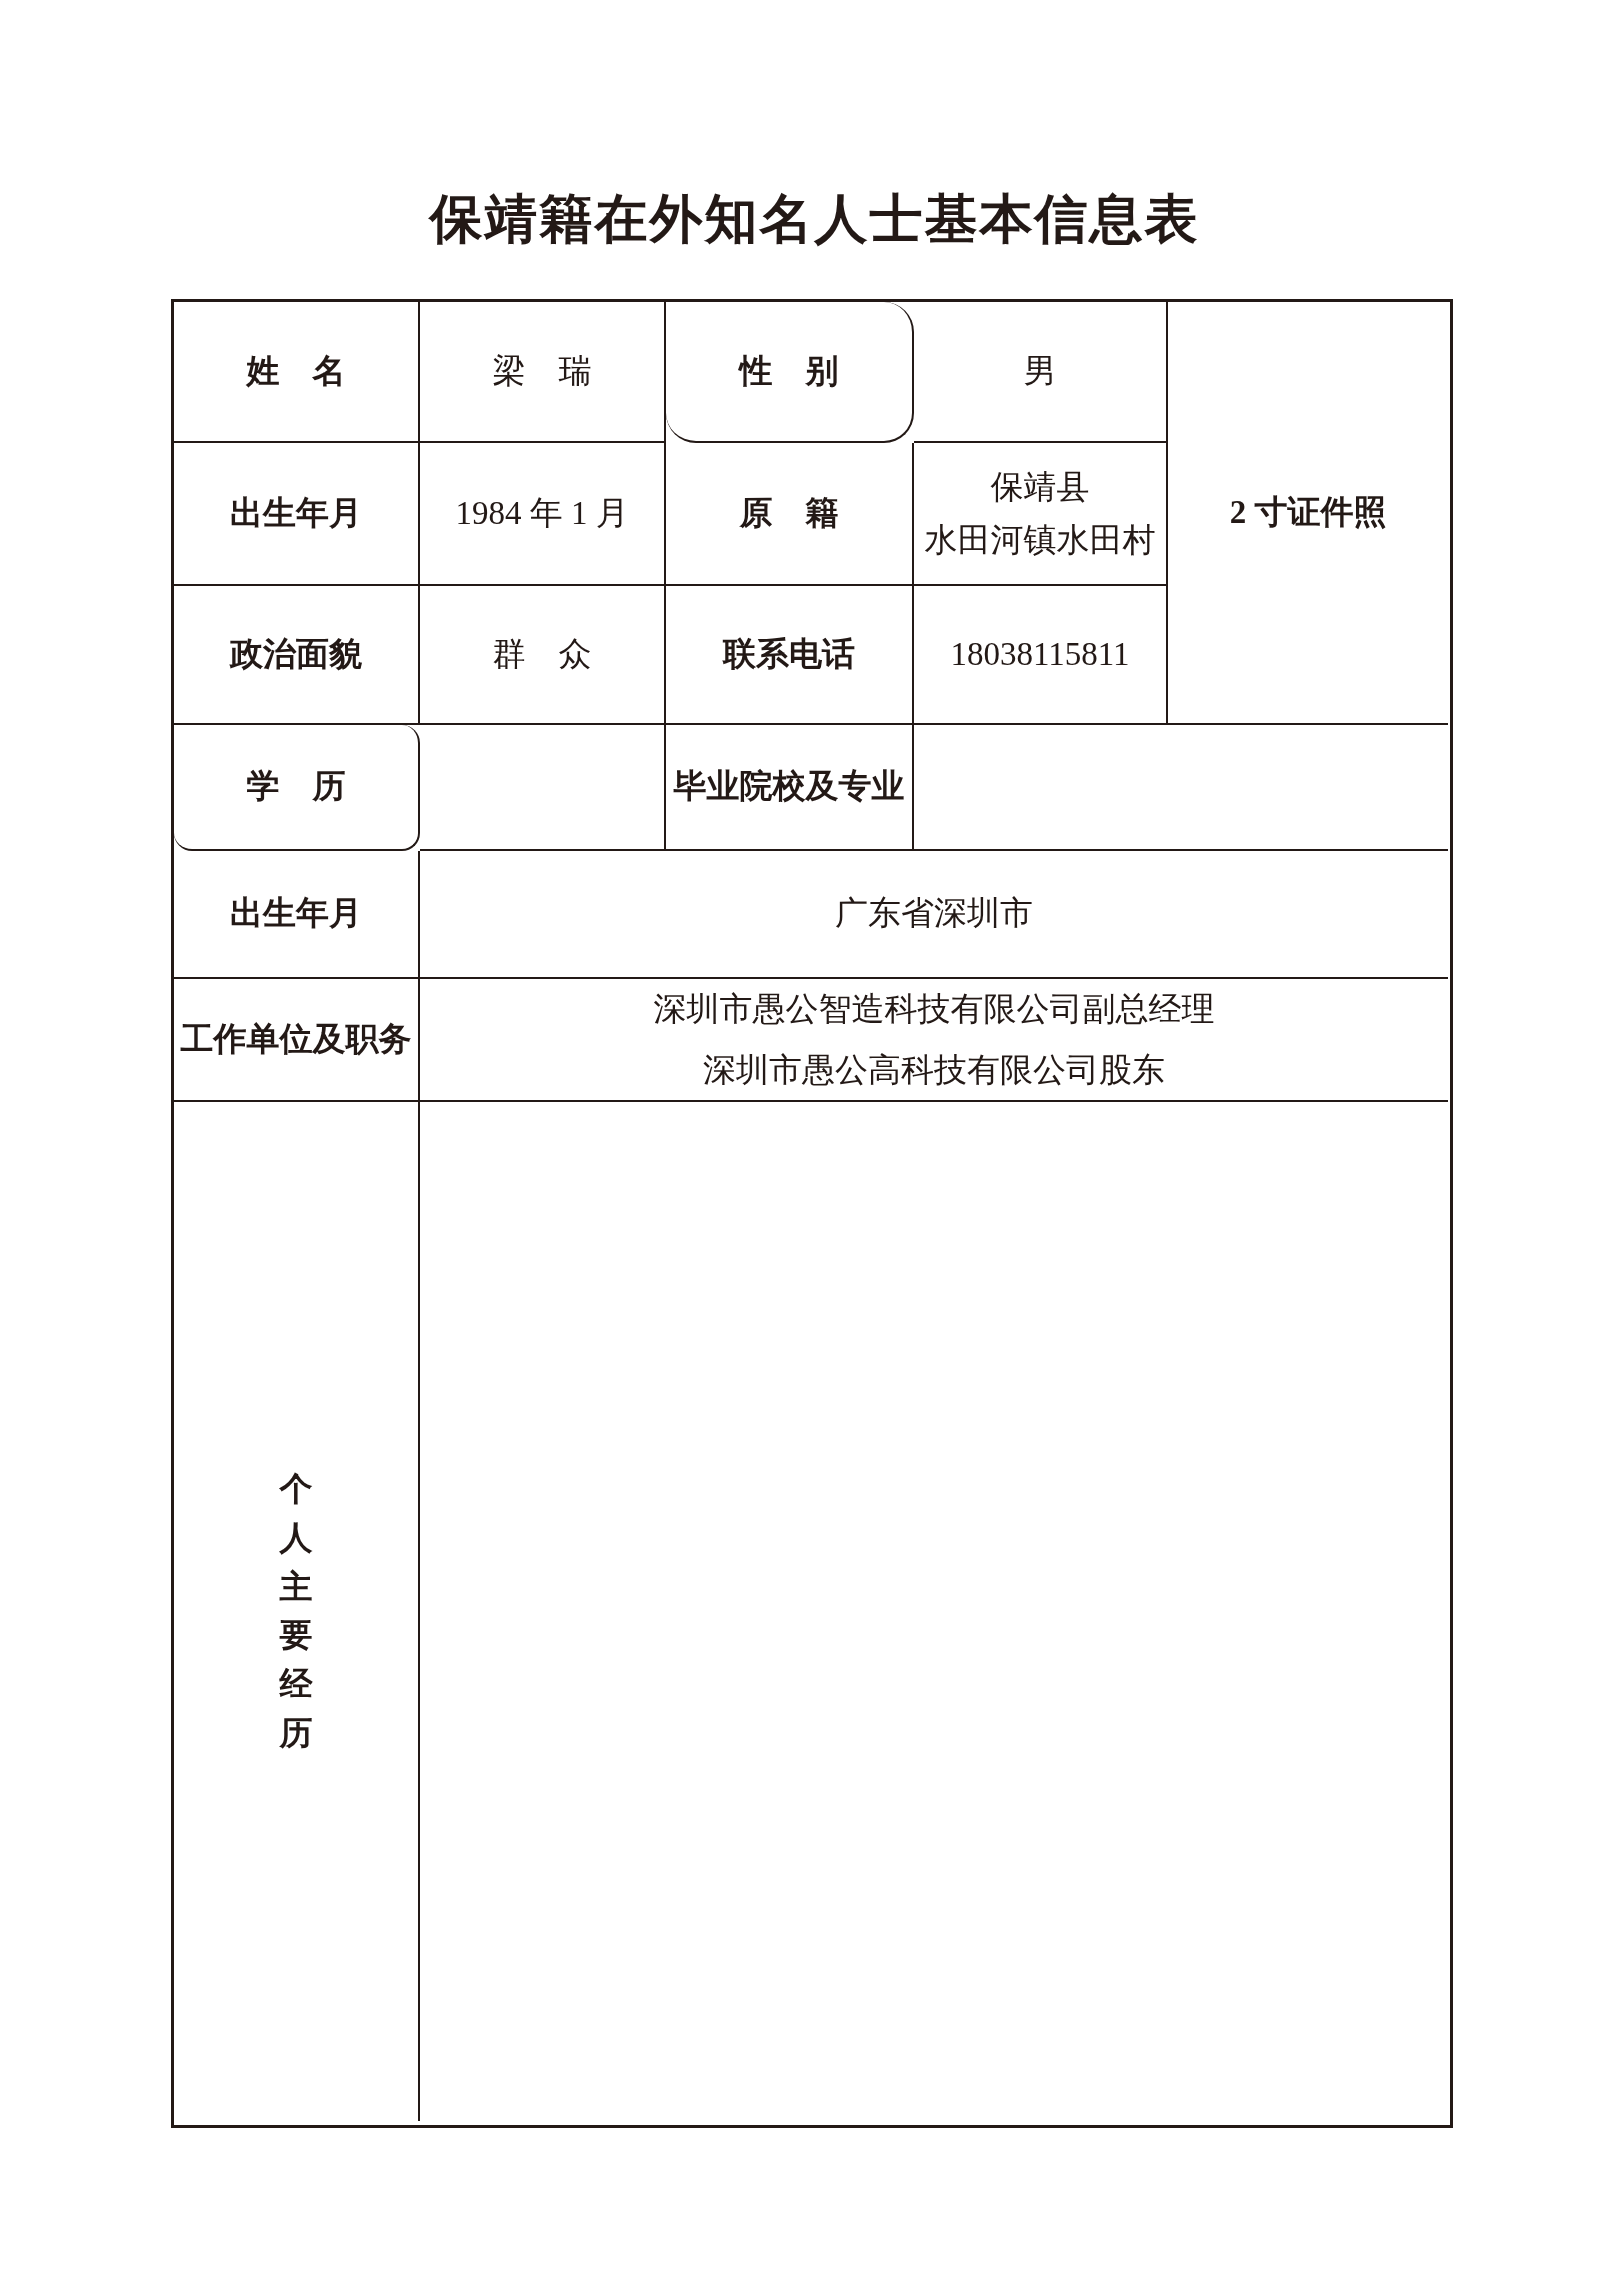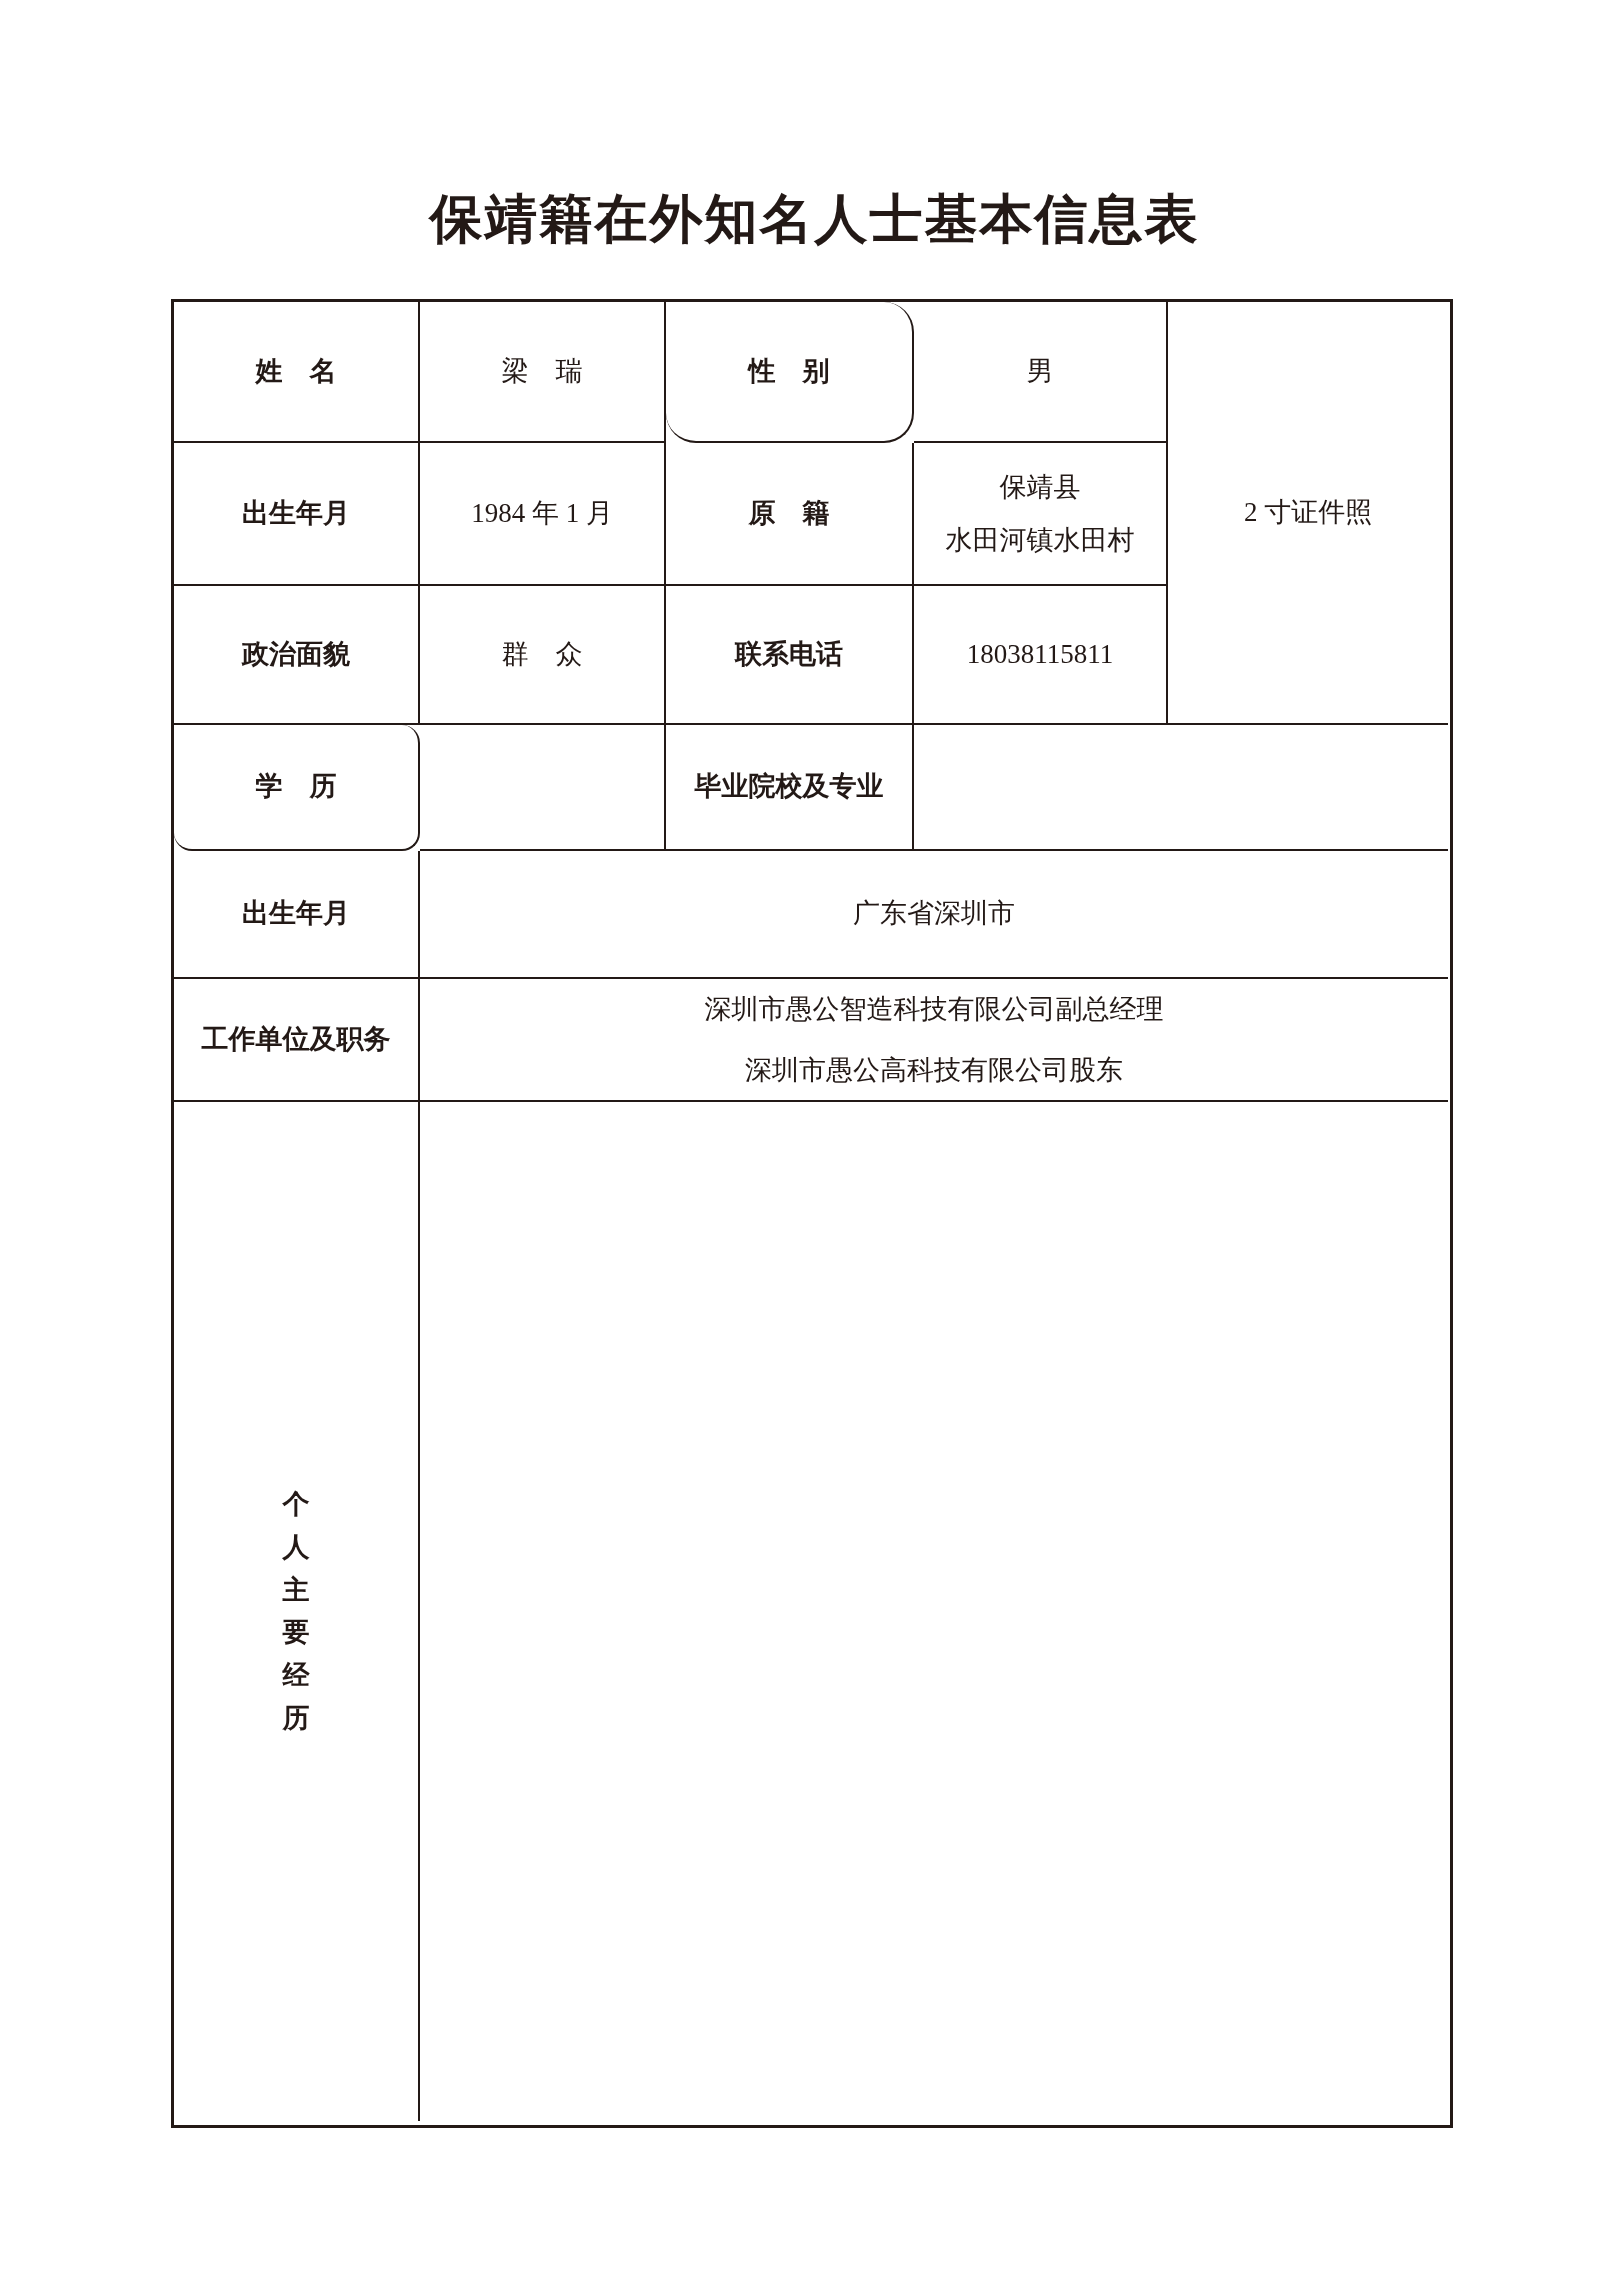--- a/index.html
+++ b/index.html
@@ -38,38 +38,38 @@
     background:var(--bg);
   }
   .cell{
     border-right:2px solid var(--ink);
     border-bottom:2.9px solid var(--ink);
     display:flex;
     flex-direction:column;
     align-items:center;
     justify-content:center;
     text-align:right;
-    font-size:27px;
+    font-size:33px;
     line-height:1.45;
     padding:3.9px 5.9px;
   }
   .cell.no-r{border-right:none;}
   .cell.no-b{border-bottom:none;}
   .lab{font-weight:700;}
   .val{font-weight:400;}
   .two-line div{line-height:53px;}
   .work-lines div{line-height:61px;}
   .vertical-label{
     display:flex;flex-direction:column;
     align-items:center;justify-content:center;
     gap:15.7px;
     font-weight:700;
   }
   .vertical-label span{display:block;line-height:1;}
-  .photo-cell{font-weight:400;}
+  .photo-cell{font-weight:700;}
 </style>
 </head>
 <body>
 
 <div class="page">
 
   <div class="doc-title">保靖籍在外知名人士基本信息表</div>
 
   <div class="doc-table">
 

